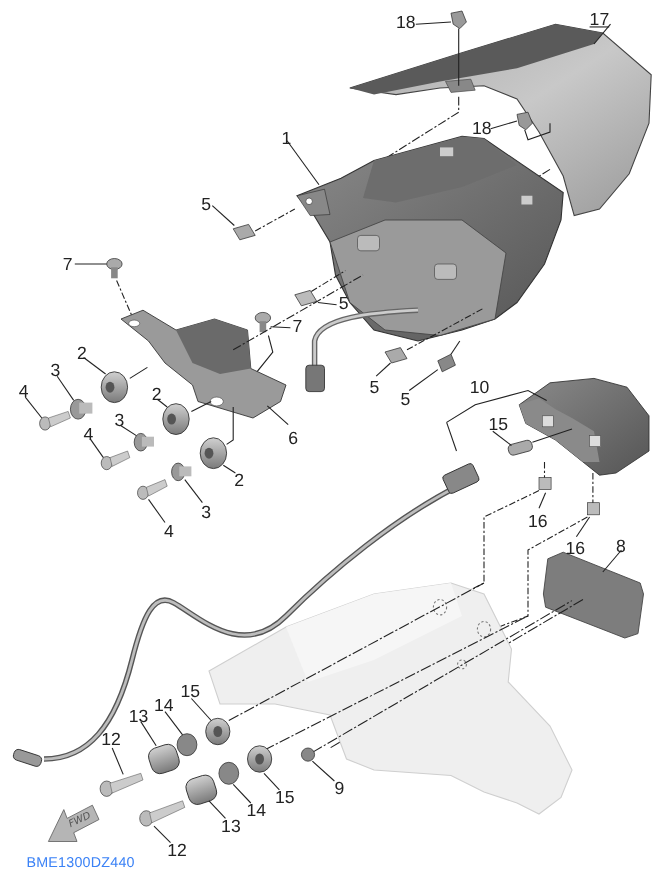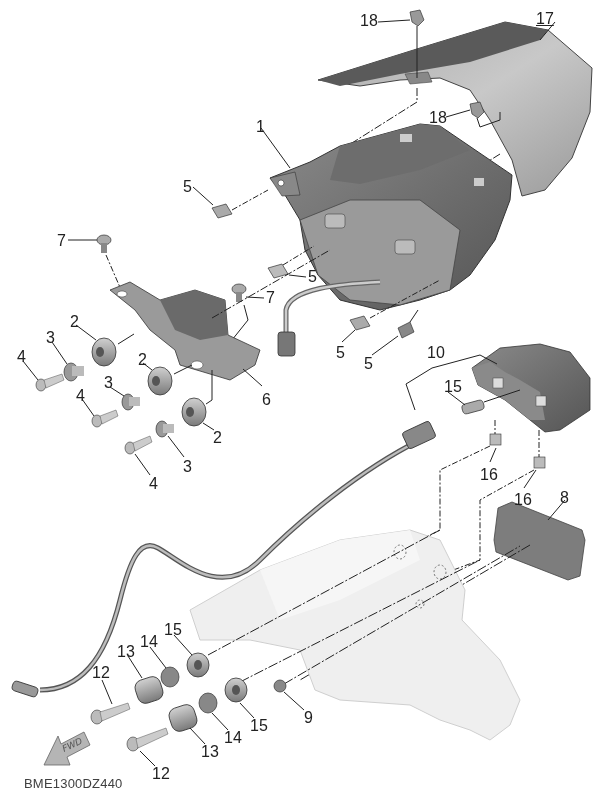--- a/index.html
+++ b/index.html
@@ -1,20 +1,20 @@
 <!DOCTYPE html>
 <html><head>
 <meta charset="utf-8">
 <style>
   html, body { margin: 0; padding: 0; background: #ffffff; }
   body { width: 608px; height: 800px; position: relative; overflow: hidden;
          font-family: "Liberation Sans", "DejaVu Sans", sans-serif; }
   #canvas { position: absolute; left: 0; top: 0; width: 608px; height: 800px; }
   .callout { position: absolute; font-size: 16px; color: #222; line-height: 14px; }
-  .diagram-code { position: absolute; left: 24px; top: 776px; font-size: 13px; color: #404040; letter-spacing: 0.2px; }
+  .diagram-code { position: absolute; left: 24px; top: 776px; font-size: 13px; color: #3b82f6; letter-spacing: 0.2px; }
   .fwd-text { font-family: "DejaVu Sans", sans-serif; font-size: 9px; font-style: italic; fill: #555; }
 </style>
 </head>
 <body>
 
 <svg id="canvas" viewBox="0 0 608 800" xmlns="http://www.w3.org/2000/svg">
   <defs>
     <linearGradient id="gDark" x1="0" y1="0" x2="1" y2="1">
       <stop offset="0" stop-color="#8a8a8a"></stop>
       <stop offset="1" stop-color="#555"></stop>

